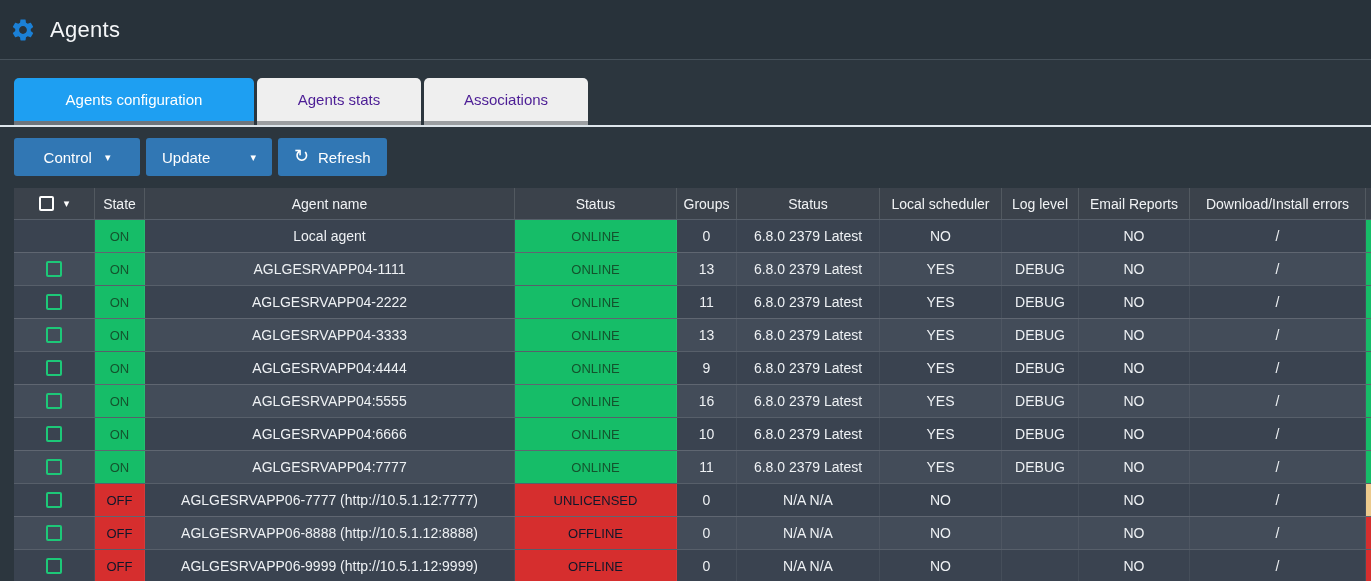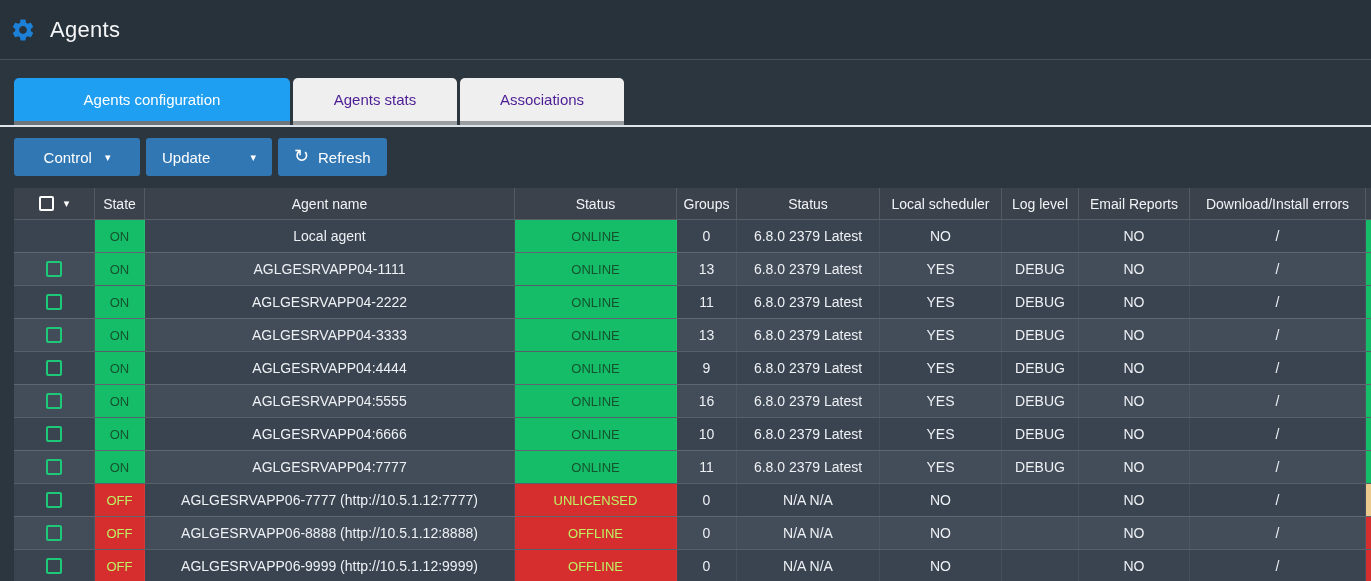--- a/index.html
+++ b/index.html
@@ -20,21 +20,21 @@
   .page-title { font-size:22px; font-weight:500; color:#f4f6f8; letter-spacing:.3px; }
 
   
   .tab-bar { display:flex; gap:3px; padding-left:14px; margin-top:18px; }
   .tab {
     height:47px; display:flex; align-items:center; justify-content:center;
     font-size:15px; border-radius:5px 5px 0 0; cursor:pointer;
     background:#efefef; color:#4c1d95; border-bottom:4px solid #9b9ea1;
   }
   .tab.active { background:#1e9ff2; color:#ffffff; border-bottom:4px solid #6e757c; }
-  .tab.t0 { width:276px; }
+  .tab.t0 { width:240px; }
   .tab.t1 { width:164px; }
   .tab.t2 { width:164px; }
   .tabs-underline { height:2px; background:#dde5eb; width:100%; }
 
   
   .toolbar { display:flex; gap:6px; margin:11px 0 0 14px; }
   .tbtn {
     height:38px; background:#3177b4; color:#fff; border:none; border-radius:3px;
     font-family:"Liberation Sans", sans-serif; font-size:15px;
     display:inline-flex; align-items:center; justify-content:center; gap:13px;
@@ -59,21 +59,21 @@
   }
   .thead .c:last-child { border-right:none; }
   .c { display:flex; align-items:center; justify-content:center; overflow:hidden; }
 
   .tr { height:33px; border-top:1px solid rgba(255,255,255,.15); color:#eef1f4; font-size:14px; }
   .tr:nth-child(odd)  { background:#3a4350; }
   .tr:nth-child(even) { background:#434c59; }
   .tr .c { border-right:1px solid rgba(255,255,255,.06); }
   .tr .c:last-child { border-right:none; }
   .state-on,  .st-green { background:#16bd68; color:#14532d; font-size:13px; }
-  .state-off, .st-red   { background:#d62e2e; color:#bef264; font-size:13px; }
+  .state-off, .st-red   { background:#d62e2e; color:#0f172a; font-size:13px; }
 
   .strip { border-right:none !important; }
   .strip.sg { background:#16bd68; }
   .strip.sy { background:#ecca8d; }
   .strip.sr { background:#d62e2e; }
 
   
   .cb {
     width:16px; height:16px; border:2px solid #1dc878; border-radius:2px;
     display:inline-block; cursor:pointer; background:transparent;

